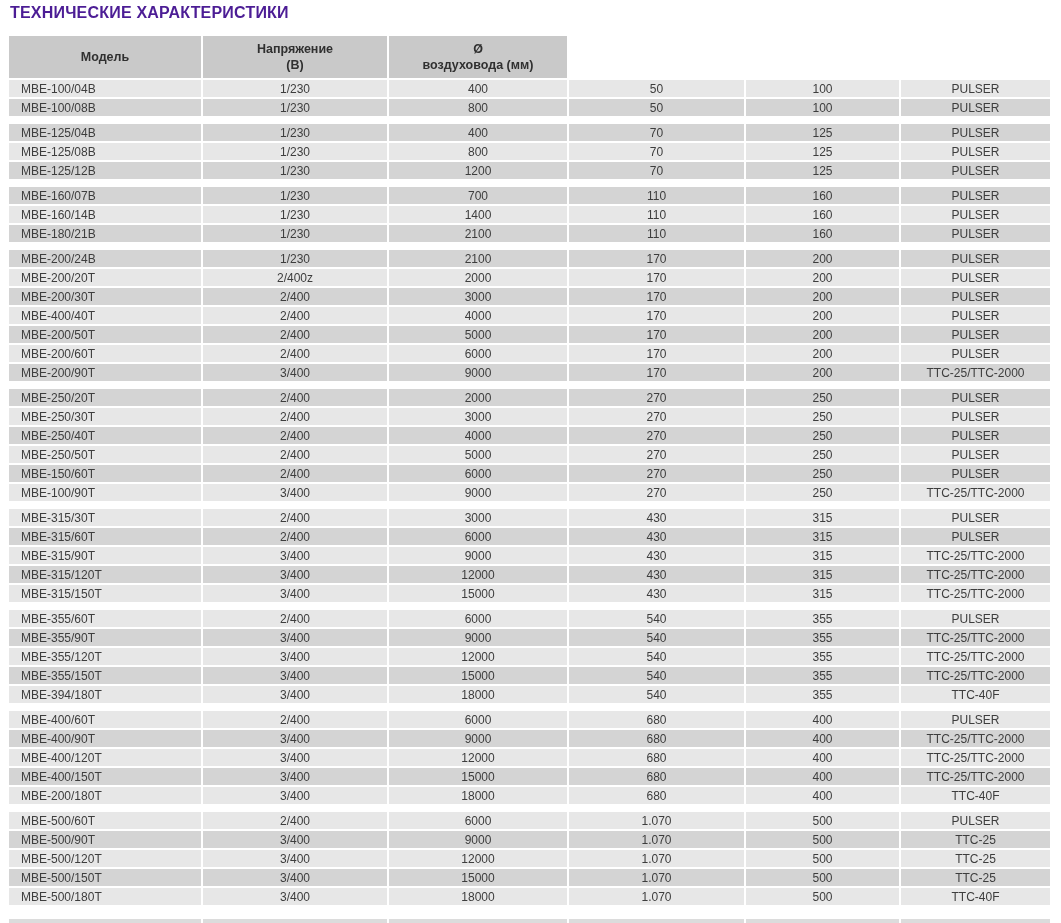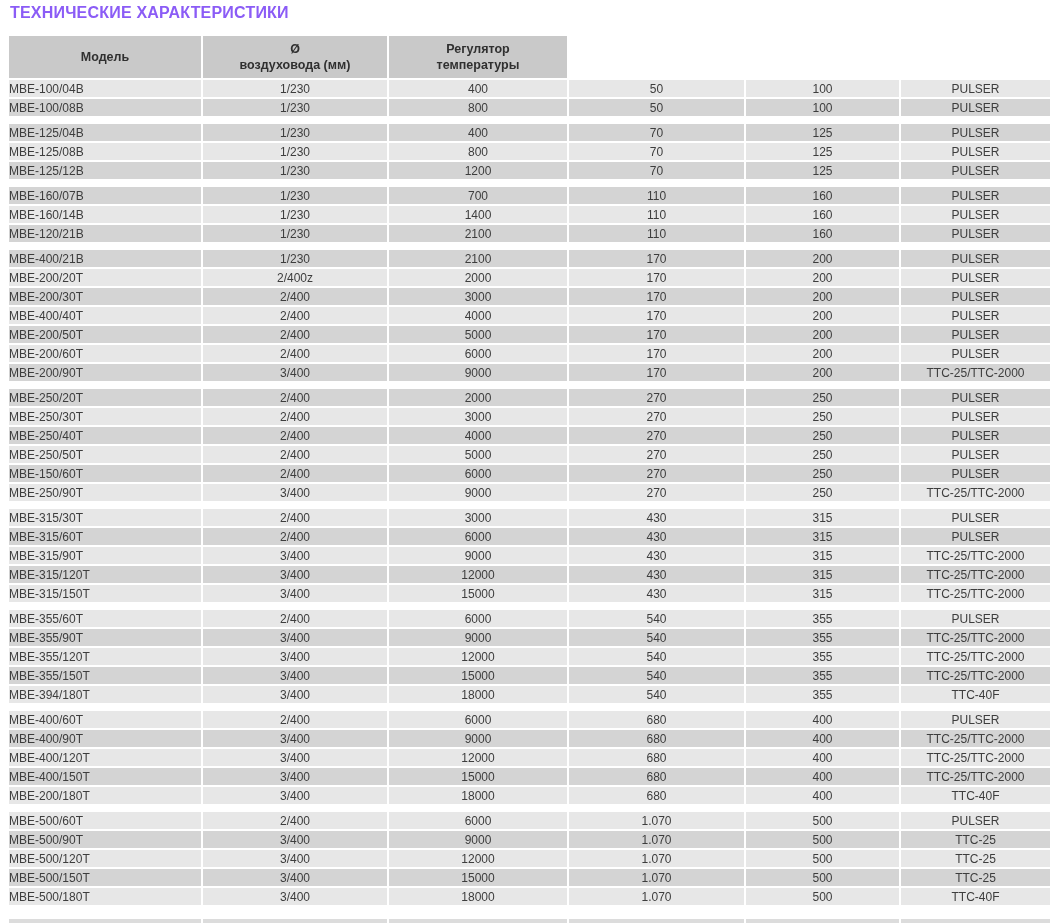--- a/index.html
+++ b/index.html
@@ -3,62 +3,62 @@
 <meta charset="utf-8">
 <style>
   html,body{margin:0;padding:0;}
   body{
     width:1061px;height:923px;background:#ffffff;position:relative;overflow:hidden;
     font-family:"Liberation Sans","DejaVu Sans",sans-serif;
     -webkit-font-smoothing:antialiased;
   }
   .page-title{
     position:absolute;left:10px;top:4px;
-    font-size:16px;font-weight:700;color:#8b5cf6;letter-spacing:.2px;
+    font-size:16px;font-weight:700;color:#4c1d95;letter-spacing:.2px;
   }
   .spec-table{position:absolute;left:9px;top:36px;width:1041px;}
   .grid{display:grid;grid-template-columns:192px 184px 178px 175px 153px 149px;column-gap:2px;}
   .thead{height:42px;margin-bottom:2px;}
   .hcell{
     background:#c9c9c9;display:flex;flex-direction:column;align-items:center;justify-content:center;
     color:#303030;font-weight:700;font-size:12.5px;line-height:16px;text-align:center;
   }
   .tbody .group{margin-bottom:8px;}
   .tbody .group:last-child{margin-bottom:16px;}
   .row{height:17px;margin-bottom:2px;}
   .row:last-child{margin-bottom:0;}
   .cell{
     display:flex;align-items:center;justify-content:center;
     font-size:12px;color:#3d3d3d;white-space:nowrap;overflow:hidden;
   }
   .row.light .cell{background:#e7e7e7;}
   .row.dark  .cell{background:#d4d4d4;}
-  .cell.c0{justify-content:flex-start;padding-left:0;}
+  .cell.c0{justify-content:flex-start;padding-left:12px;}
   .partial-strip{position:absolute;left:9px;top:919px;width:1041px;height:4px;}
   .partial-strip .pcell{background:#dcdcdc;}
 </style>
 </head>
 <body>
 
 <div class="page-title">ТЕХНИЧЕСКИЕ ХАРАКТЕРИСТИКИ</div>
 
 <div class="spec-table">
   <div class="grid thead">
     <div class="hcell">
       <div class="hl1">Модель</div>
 
     </div>
     <div class="hcell">
+      <div class="hl1">Напряжение</div>
+      <div class="hl2">(В)</div>
+    </div>
+    <div class="hcell">
       <div class="hl1">Ø</div>
       <div class="hl2">воздуховода (мм)</div>
     </div>
-    <div class="hcell">
-      <div class="hl1">Регулятор</div>
-      <div class="hl2">температуры</div>
-    </div>
   </div>
   <div class="tbody">
       <div class="group">
         <div class="grid row light">
           <div class="cell c0">MBE-100/04B</div>
           <div class="cell c1">1/230</div>
           <div class="cell c2">400</div>
           <div class="cell c3">50</div>
           <div class="cell c4">100</div>
           <div class="cell c5">PULSER</div>
@@ -109,31 +109,31 @@
         </div>
         <div class="grid row light">
           <div class="cell c0">MBE-160/14B</div>
           <div class="cell c1">1/230</div>
           <div class="cell c2">1400</div>
           <div class="cell c3">110</div>
           <div class="cell c4">160</div>
           <div class="cell c5">PULSER</div>
         </div>
         <div class="grid row dark">
-          <div class="cell c0">MBE-120/21B</div>
+          <div class="cell c0">MBE-180/21B</div>
           <div class="cell c1">1/230</div>
           <div class="cell c2">2100</div>
           <div class="cell c3">110</div>
           <div class="cell c4">160</div>
           <div class="cell c5">PULSER</div>
         </div>
       </div>
       <div class="group">
         <div class="grid row dark">
-          <div class="cell c0">MBE-400/21B</div>
+          <div class="cell c0">MBE-200/24B</div>
           <div class="cell c1">1/230</div>
           <div class="cell c2">2100</div>
           <div class="cell c3">170</div>
           <div class="cell c4">200</div>
           <div class="cell c5">PULSER</div>
         </div>
         <div class="grid row light">
           <div class="cell c0">MBE-200/20T</div>
           <div class="cell c1">2/400z</div>
           <div class="cell c2">2000</div>
@@ -217,21 +217,21 @@
         </div>
         <div class="grid row dark">
           <div class="cell c0">MBE-150/60T</div>
           <div class="cell c1">2/400</div>
           <div class="cell c2">6000</div>
           <div class="cell c3">270</div>
           <div class="cell c4">250</div>
           <div class="cell c5">PULSER</div>
         </div>
         <div class="grid row light">
-          <div class="cell c0">MBE-250/90T</div>
+          <div class="cell c0">MBE-100/90T</div>
           <div class="cell c1">3/400</div>
           <div class="cell c2">9000</div>
           <div class="cell c3">270</div>
           <div class="cell c4">250</div>
           <div class="cell c5">TTC-25/TTC-2000</div>
         </div>
       </div>
       <div class="group">
         <div class="grid row light">
           <div class="cell c0">MBE-315/30T</div>

